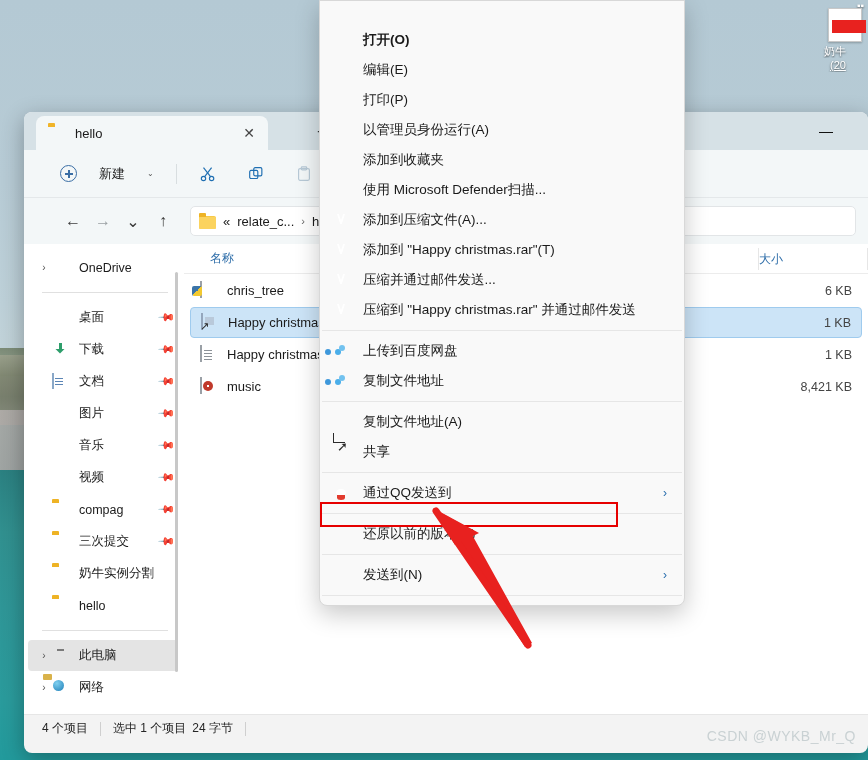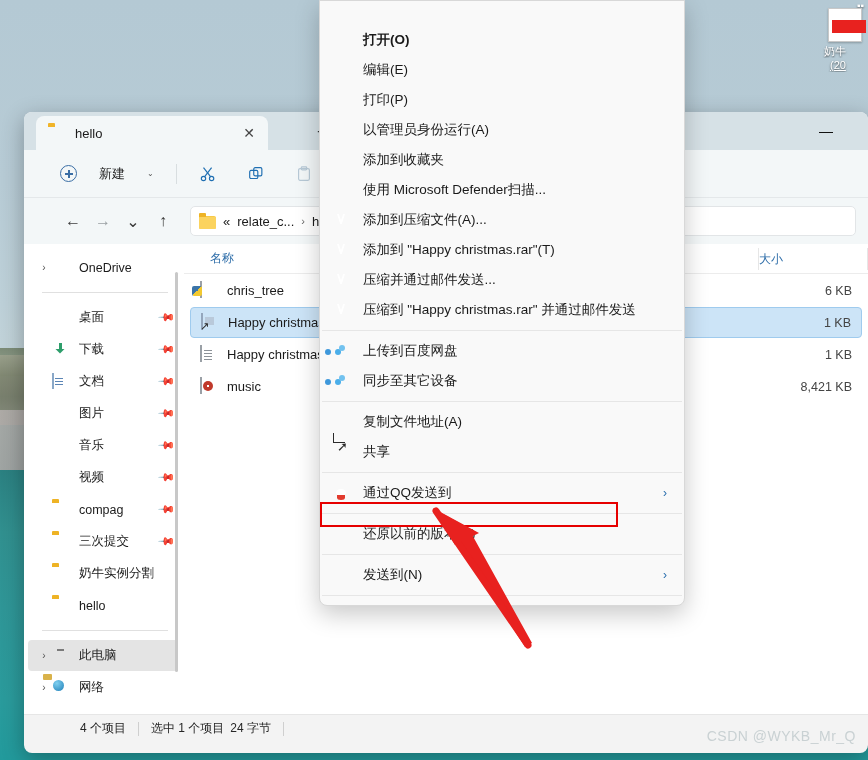--- a/index.html
+++ b/index.html
@@ -205,21 +205,21 @@
   }
   .frow.sel { background: #cce4f7; border: 1px solid #9fcbee; height: 31px; }
   .fico { width: 18px; height: 18px; flex: 0 0 18px; margin-right: 9px; position: relative; }
   .fname { flex: 1 1 auto; white-space: nowrap; overflow: hidden; }
   .fsize { width: 116px; text-align: right; padding-right: 10px; color: #444; font-size: 12.5px;}
 
   
   .statusbar {
     height: 28px; background: #f3f3f3; border-top: 1px solid #e6e6e6;
     display: flex; align-items: center; font-size: 12px; color: #262626;
-    padding-left: 56px; gap: 0;
+    padding-left: 18px; gap: 0;
   }
   .st-sep { width: 1px; height: 14px; background: #cfcfcf; margin: 0 12px; }
 
   
   #ctxmenu {
     position: absolute; left: 319px; top: 0px; width: 366px; height: 606px;
     background: #f9f9f9; border: 1px solid #d8d8d8;
     border-radius: 0 0 8px 8px;
     box-shadow: 0 8px 24px rgba(0,0,0,.22);
     padding: 24px 0 6px 0;
@@ -606,21 +606,21 @@
   </div>
 
   <div class="m-sep"></div>
 
   <div class="mi">
     <span class="mi-ico"><span class="ico-baidu"><i></i><b></b><u></u></span></span>
     <span class="mi-label">上传到百度网盘</span>
   </div>
   <div class="mi">
     <span class="mi-ico"><span class="ico-baidu"><i></i><b></b><u></u></span></span>
-    <span class="mi-label">同步至其它设备</span>
+    <span class="mi-label">复制文件地址</span>
   </div>
 
   <div class="m-sep"></div>
 
   <div class="mi">
     <span class="mi-ico"></span>
     <span class="mi-label">复制文件地址(A)</span>
   </div>
   <div class="mi">
     <span class="mi-ico"><span class="ico-share"></span></span>

